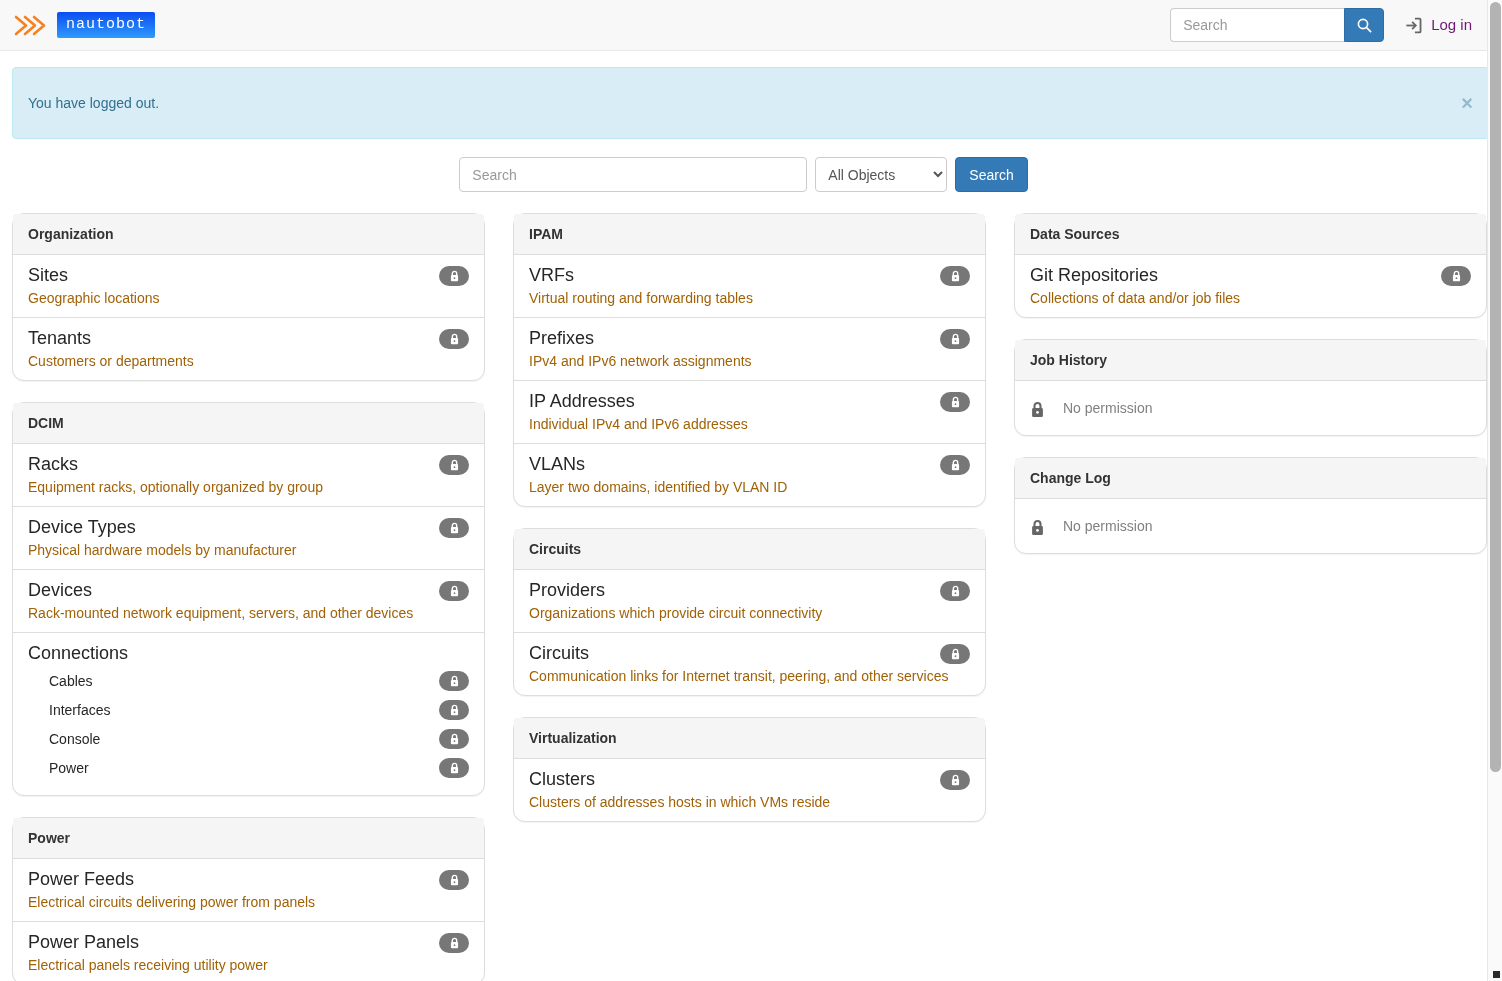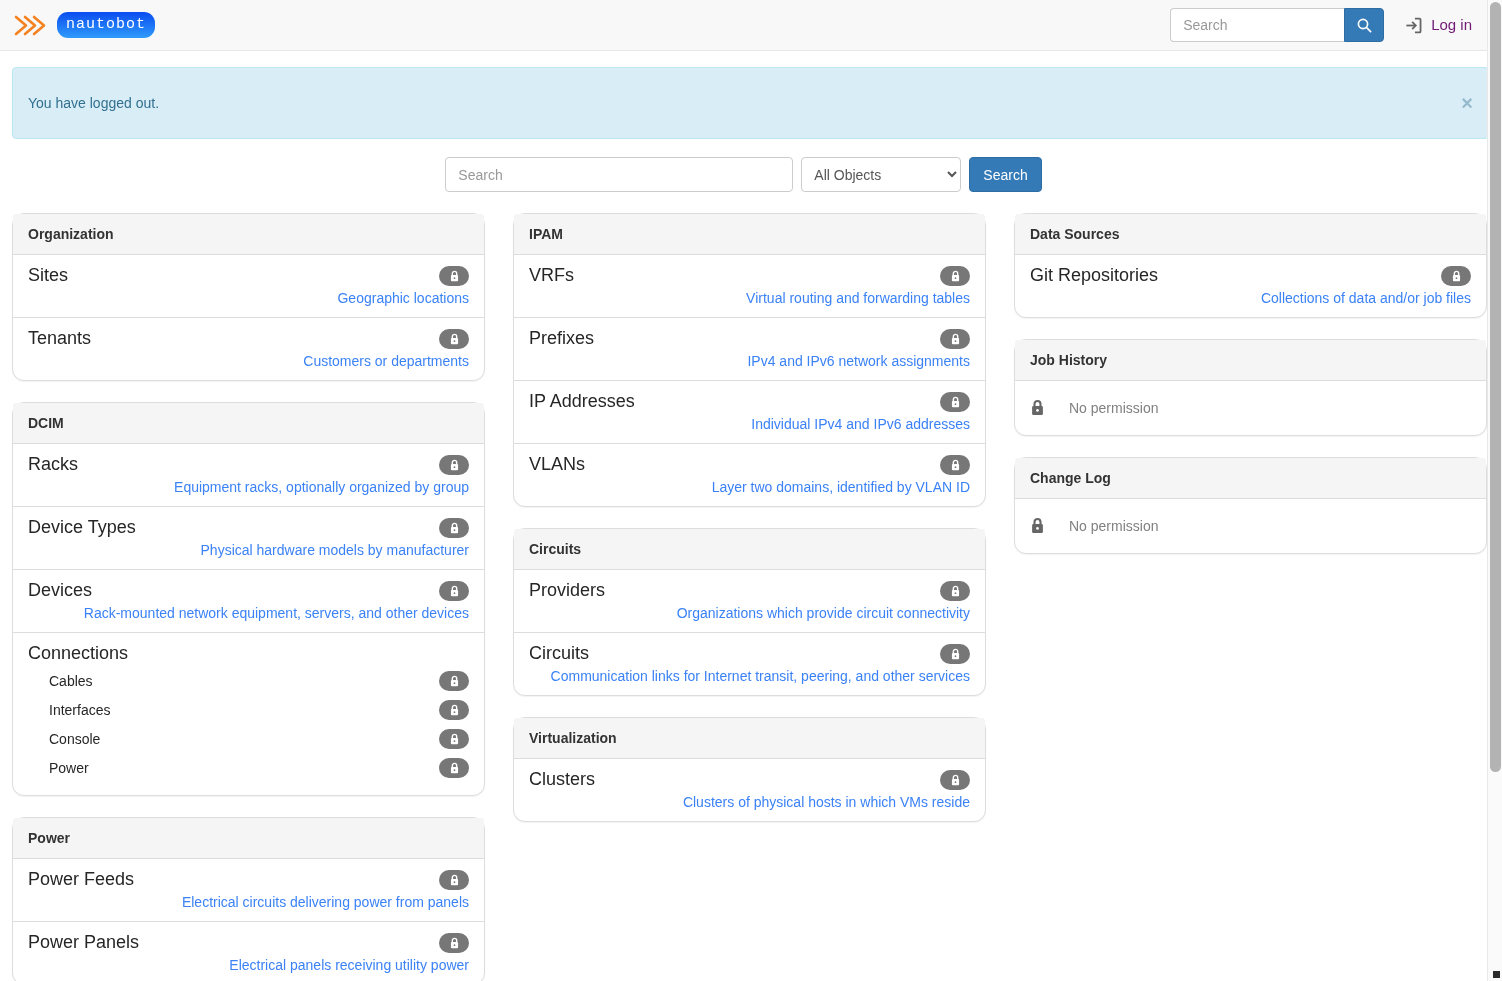--- a/index.html
+++ b/index.html
@@ -11,21 +11,21 @@
 
   
   .navbar {
     height:51px; background:#f8f8f8; border-bottom:1px solid #e7e7e7;
     display:flex; align-items:center; padding:0 30px 0 14px;
   }
   .brand { display:flex; align-items:center; gap:7px; }
   .logo-pill {
     background:linear-gradient(180deg,#0a4cf0 0%,#2f9bfb 100%);
     color:#fff; font-family:"Liberation Mono", monospace; font-size:15px;
-    padding:5px 9px 6px; border-radius:11px; letter-spacing:1px; line-height:1;text-align:center;
+    padding:5px 9px 6px; border-radius:2px; letter-spacing:1px; line-height:1;text-align:center;
   }
   .nav-right { margin-left:auto; display:flex; align-items:center; gap:20px; }
   .nav-search { display:flex; }
   .nav-search input {
     width:174px; height:34px; border:1px solid #ccc; border-right:none;
     border-radius:4px 0 0 4px; padding:6px 12px; font-size:14px; color:#555;
     font-family:"Liberation Sans", sans-serif; outline:none;
   }
   .nav-search input::placeholder { color:#999; }
   .btn-nav-search {
@@ -48,21 +48,21 @@
   
   .search-row {
     margin:18px 15px 0 0; display:flex; justify-content:center; gap:8px; align-items:center;
   }
   .search-row input {
     width:348px; height:35px; border:1px solid #ccc; border-radius:4px;
     padding:6px 12px; font-size:14px; color:#555; font-family:"Liberation Sans", sans-serif; outline:none;
   }
   .search-row input::placeholder { color:#999; }
   .search-row select {
-    width:160px; height:35px; border:1px solid #ccc; border-radius:4px;
+    width:132px; height:35px; border:1px solid #ccc; border-radius:4px;
     padding:6px 8px; font-size:14px; color:#555; background:#fff;
     font-family:"Liberation Sans", sans-serif;
   }
   .btn-primary {
     height:35px; background:#337ab7; border:1px solid #2e6da4; color:#fff;
     border-radius:4px; font-size:14px; padding:6px 13px; cursor:pointer;
     font-family:"Liberation Sans", sans-serif;
   }
 
   
@@ -74,34 +74,34 @@
     border:1px solid #ddd; border-radius:12px; background:#fff; margin-bottom:21px;
     box-shadow:0 1px 1px rgba(0,0,0,.05);
   }
   .panel-header {
     background:#f5f5f5; border-bottom:1px solid #ddd; border-radius:3px 3px 0 0;
     padding:11px 15px; font-size:14px; font-weight:bold; color:#333; line-height:18px;
   }
   .panel-body > * + * { border-top:1px solid #ddd; }
   .panel-item { position:relative; padding:9px 15px; }
   .item-title { font-size:18px; font-weight:400; color:#262626; line-height:23px; margin:0 0 2px; }
-  .item-sub { font-size:14px; color:#3b82f6; line-height:19px;text-align:right; }
+  .item-sub { font-size:14px; color:#a16207; line-height:19px; }
   .badge-lock {
     position:absolute; right:15px; top:11px; background:#777; border-radius:10px;
     width:30px; height:20px; display:flex; align-items:center; justify-content:center;
   }
   .group-item { padding:9px 15px 12px; }
   .group-links { margin-top:2px; }
   .group-link-row {
     display:flex; align-items:flex-start; justify-content:space-between;
     padding:4px 0 4px 21px; font-size:14px; color:#262626; line-height:21px;
   }
   .group-link-row .badge-lock { position:static; flex:0 0 auto; }
   .noperm-row {
-    padding:16px 15px; display:flex; align-items:center; gap:24px;
+    padding:16px 15px; display:flex; align-items:flex-end; gap:18px;
     color:#808080; font-size:14px; line-height:22px;
   }
 
   
   .scroll-track {
     position:fixed; top:0; right:0; width:15px; height:981px;
     background:#fafafa; border-left:1px solid #e8e8e8;
   }
   .scroll-thumb {
     position:absolute; top:2px; left:2px; width:11px; height:770px;
@@ -379,21 +379,21 @@
               </svg>
             </span>
           </div>
         </div>
       </div>
       <div class="panel">
         <div class="panel-header">Virtualization</div>
         <div class="panel-body">
           <div class="panel-item">
             <div class="item-title">Clusters</div>
-            <div class="item-sub">Clusters of physical hosts in which VMs reside</div>
+            <div class="item-sub">Clusters of addresses hosts in which VMs reside</div>
             <span class="badge-lock">
               <svg width="11" height="13" viewBox="0 0 10 12">
                 <path d="M3 5 V3.3 a2 2 0 0 1 4 0 V5" fill="none" stroke="#fff" stroke-width="1.3"></path>
                 <rect x="1.7" y="4.7" width="6.6" height="5.6" rx="0.9" fill="#fff"></rect>
                 <circle cx="5" cy="7.5" r="0.8" fill="#777"></circle>
               </svg>
             </span>
           </div>
         </div>
       </div>

